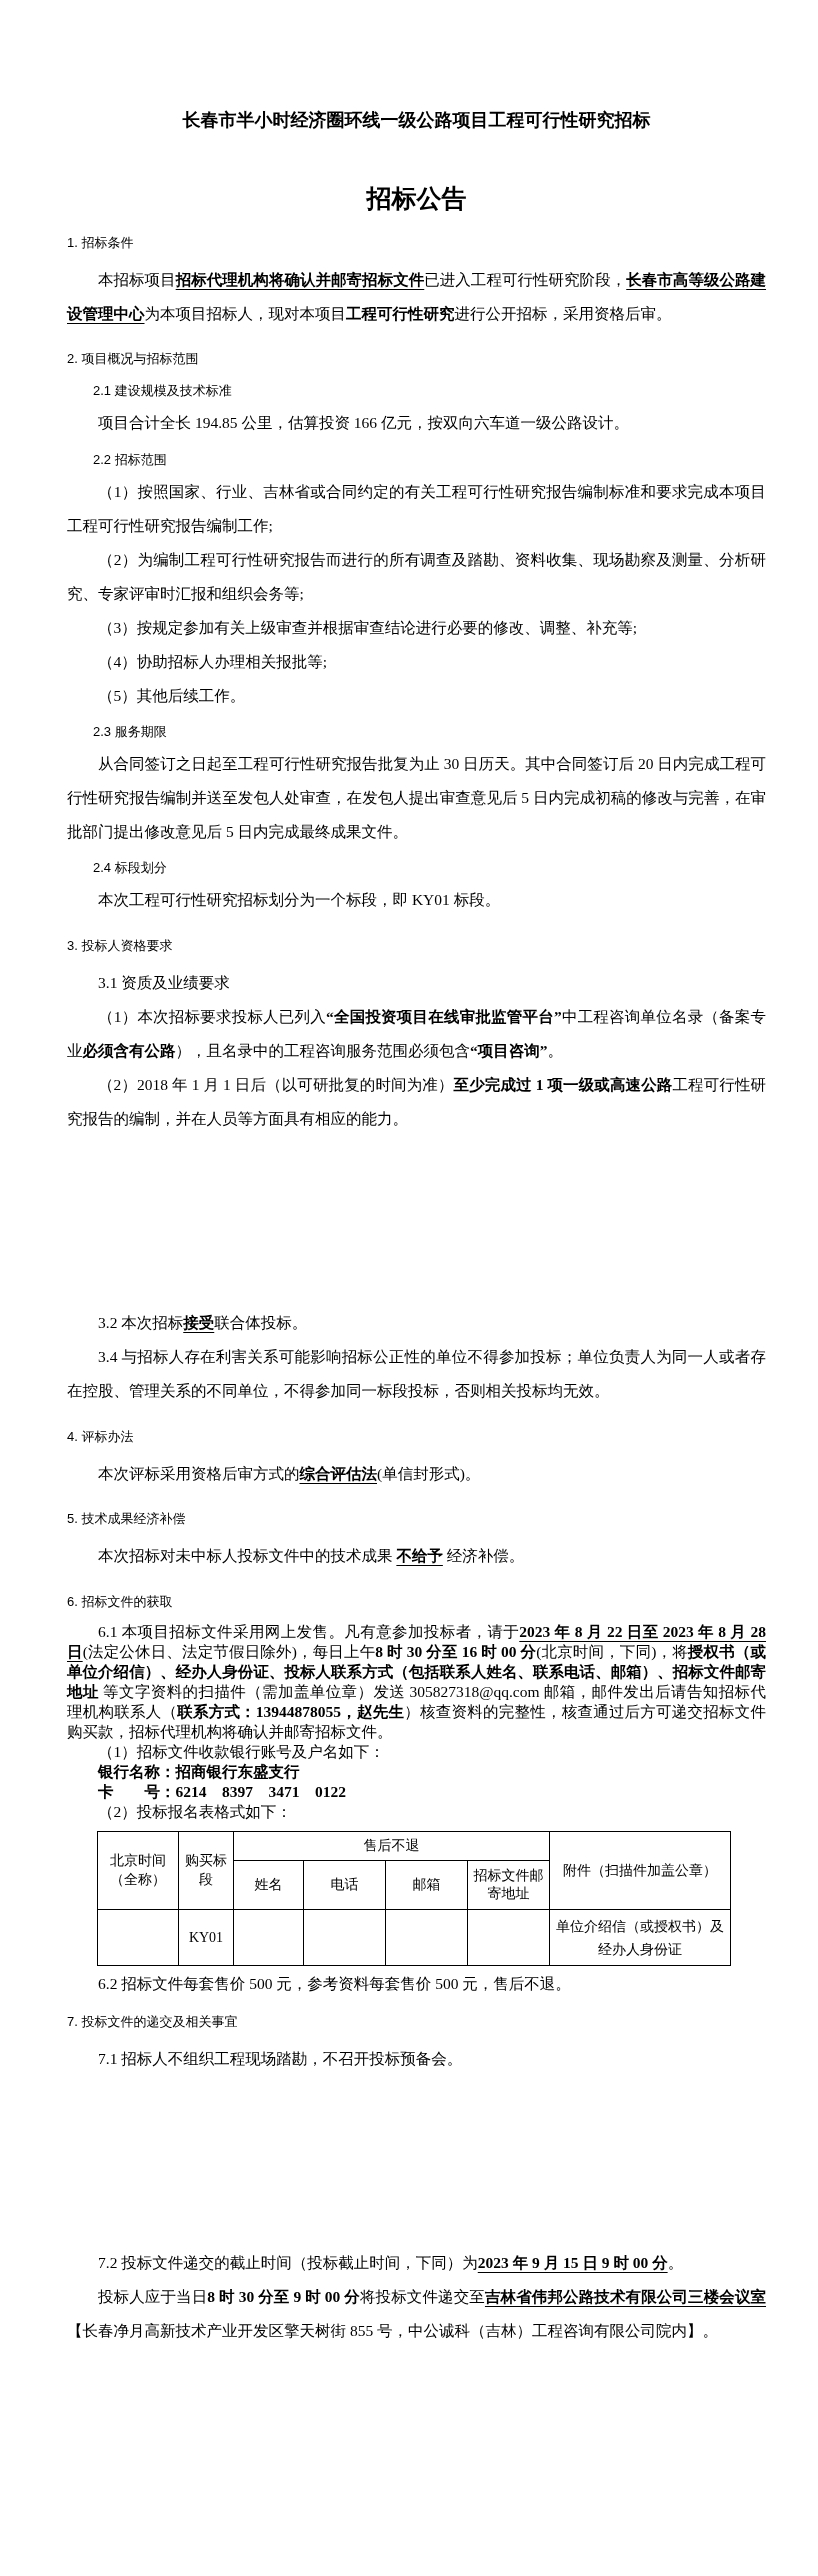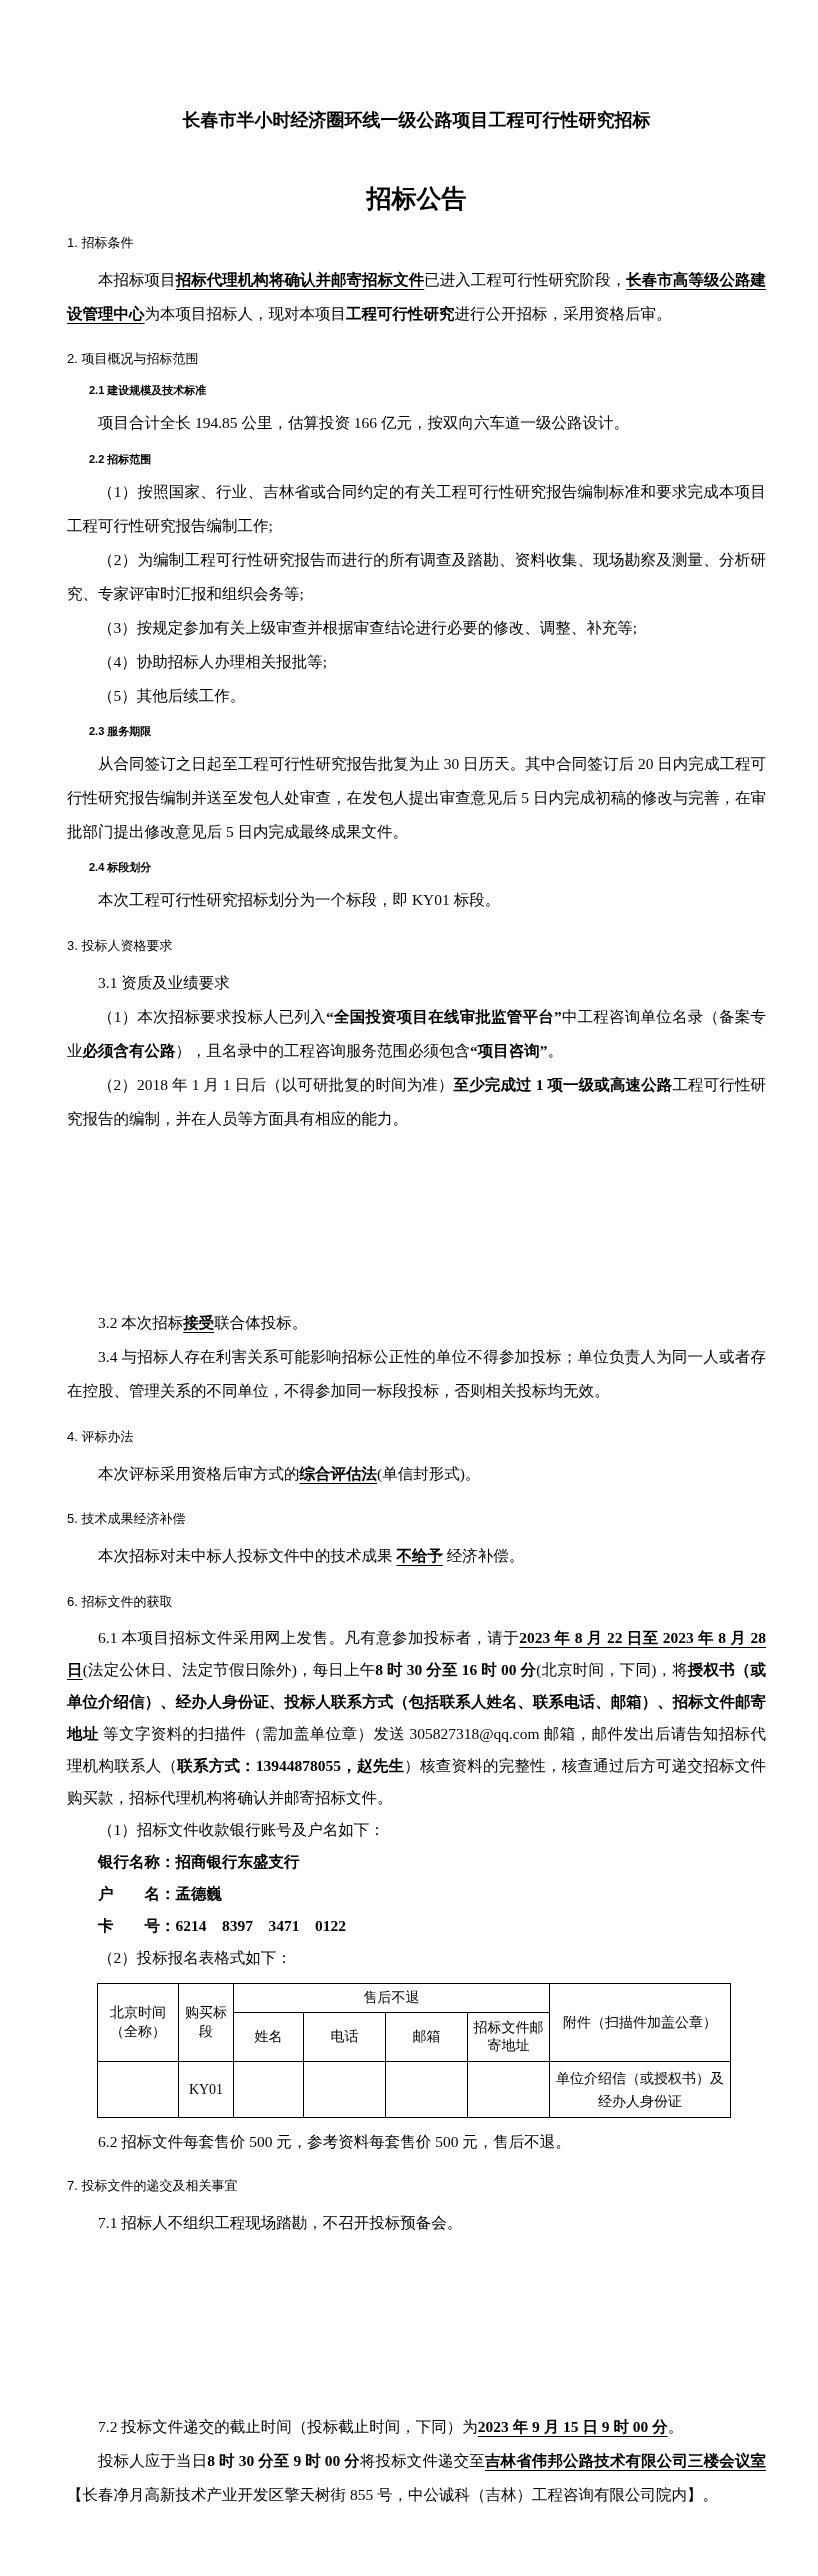--- a/index.html
+++ b/index.html
@@ -35,34 +35,34 @@
   }
   h2.sec{
     font-family:"Liberation Sans",sans-serif;
     font-weight:normal;
     font-size:13px;
     line-height:25px;
     margin:15.5px 0 8.2px 0;
   }
   h3.sub{
     font-family:"Liberation Sans",sans-serif;
-    font-weight:bold;
-    font-size:11px;
+    font-weight:normal;
+    font-size:13px;
     line-height:23px;
     margin:7.2px 0 4.1px 0;
     text-indent:2em;
   }
   p.ln{
     font-size:15.5px;
     line-height:34px;
     text-align:justify;
     text-indent:2em;
     margin:0;
   }
-  p.ln.tight{line-height:32px;}
+  p.ln.tight{line-height:20px;}
   .seg-b{font-weight:bold;}
   .seg-u{text-decoration:underline;text-underline-offset:4.1px;text-decoration-thickness:1.3px;}
   .bank{font-weight:bold;}
   table.signup{
     border-collapse:collapse;
     margin:9.3px 0 7.2px 30px;
     width:634px;
     table-layout:fixed;
     font-size:14px;
     line-height:18.5px;
@@ -121,21 +121,20 @@
     <h2 class="sec">4. 评标办法</h2>
     <p class="ln"><span>本次评标采用资格后审方式的</span><span class="seg-b seg-u">综合评估法</span><span>(单信封形式)。</span></p>
 
     <h2 class="sec">5. 技术成果经济补偿</h2>
     <p class="ln"><span>本次招标对未中标人投标文件中的技术成果 </span><span class="seg-b seg-u">不给予</span><span> 经济补偿。</span></p>
 
     <h2 class="sec">6. 招标文件的获取</h2>
     <p class="ln tight"><span>6.1 本项目招标文件采用网上发售。凡有意参加投标者，请于</span><span class="seg-b seg-u">2023 年 8 月 22 日至 2023 年 8 月 28 日</span><span>(法定公休日、法定节假日除外)，每日上午</span><span class="seg-b">8 时 30 分至 16 时 00 分</span><span>(北京时间，下同)，将</span><span class="seg-b">授权书（或单位介绍信）、经办人身份证、投标人联系方式（包括联系人姓名、联系电话、邮箱）、招标文件邮寄地址</span><span> 等文字资料的扫描件（需加盖单位章）发送 305827318@qq.com 邮箱，邮件发出后请告知招标代理机构联系人（</span><span class="seg-b">联系方式：13944878055，赵先生</span><span>）核查资料的完整性，核查通过后方可递交招标文件购买款，招标代理机构将确认并邮寄招标文件。</span></p>
     <p class="ln tight">（1）招标文件收款银行账号及户名如下：</p>
     <p class="ln tight bank">银行名称：招商银行东盛支行</p>
-    <p class="ln tight bank">户　　名：孟德巍</p>
     <p class="ln tight bank">卡　　号：6214　8397　3471　0122</p>
     <p class="ln tight">（2）投标报名表格式如下：</p>
 
     <table class="signup">
       <colgroup>
         <col style="width:81px">
           <col style="width:55px">
           <col style="width:70px">
           <col style="width:82px">
           <col style="width:82px">

